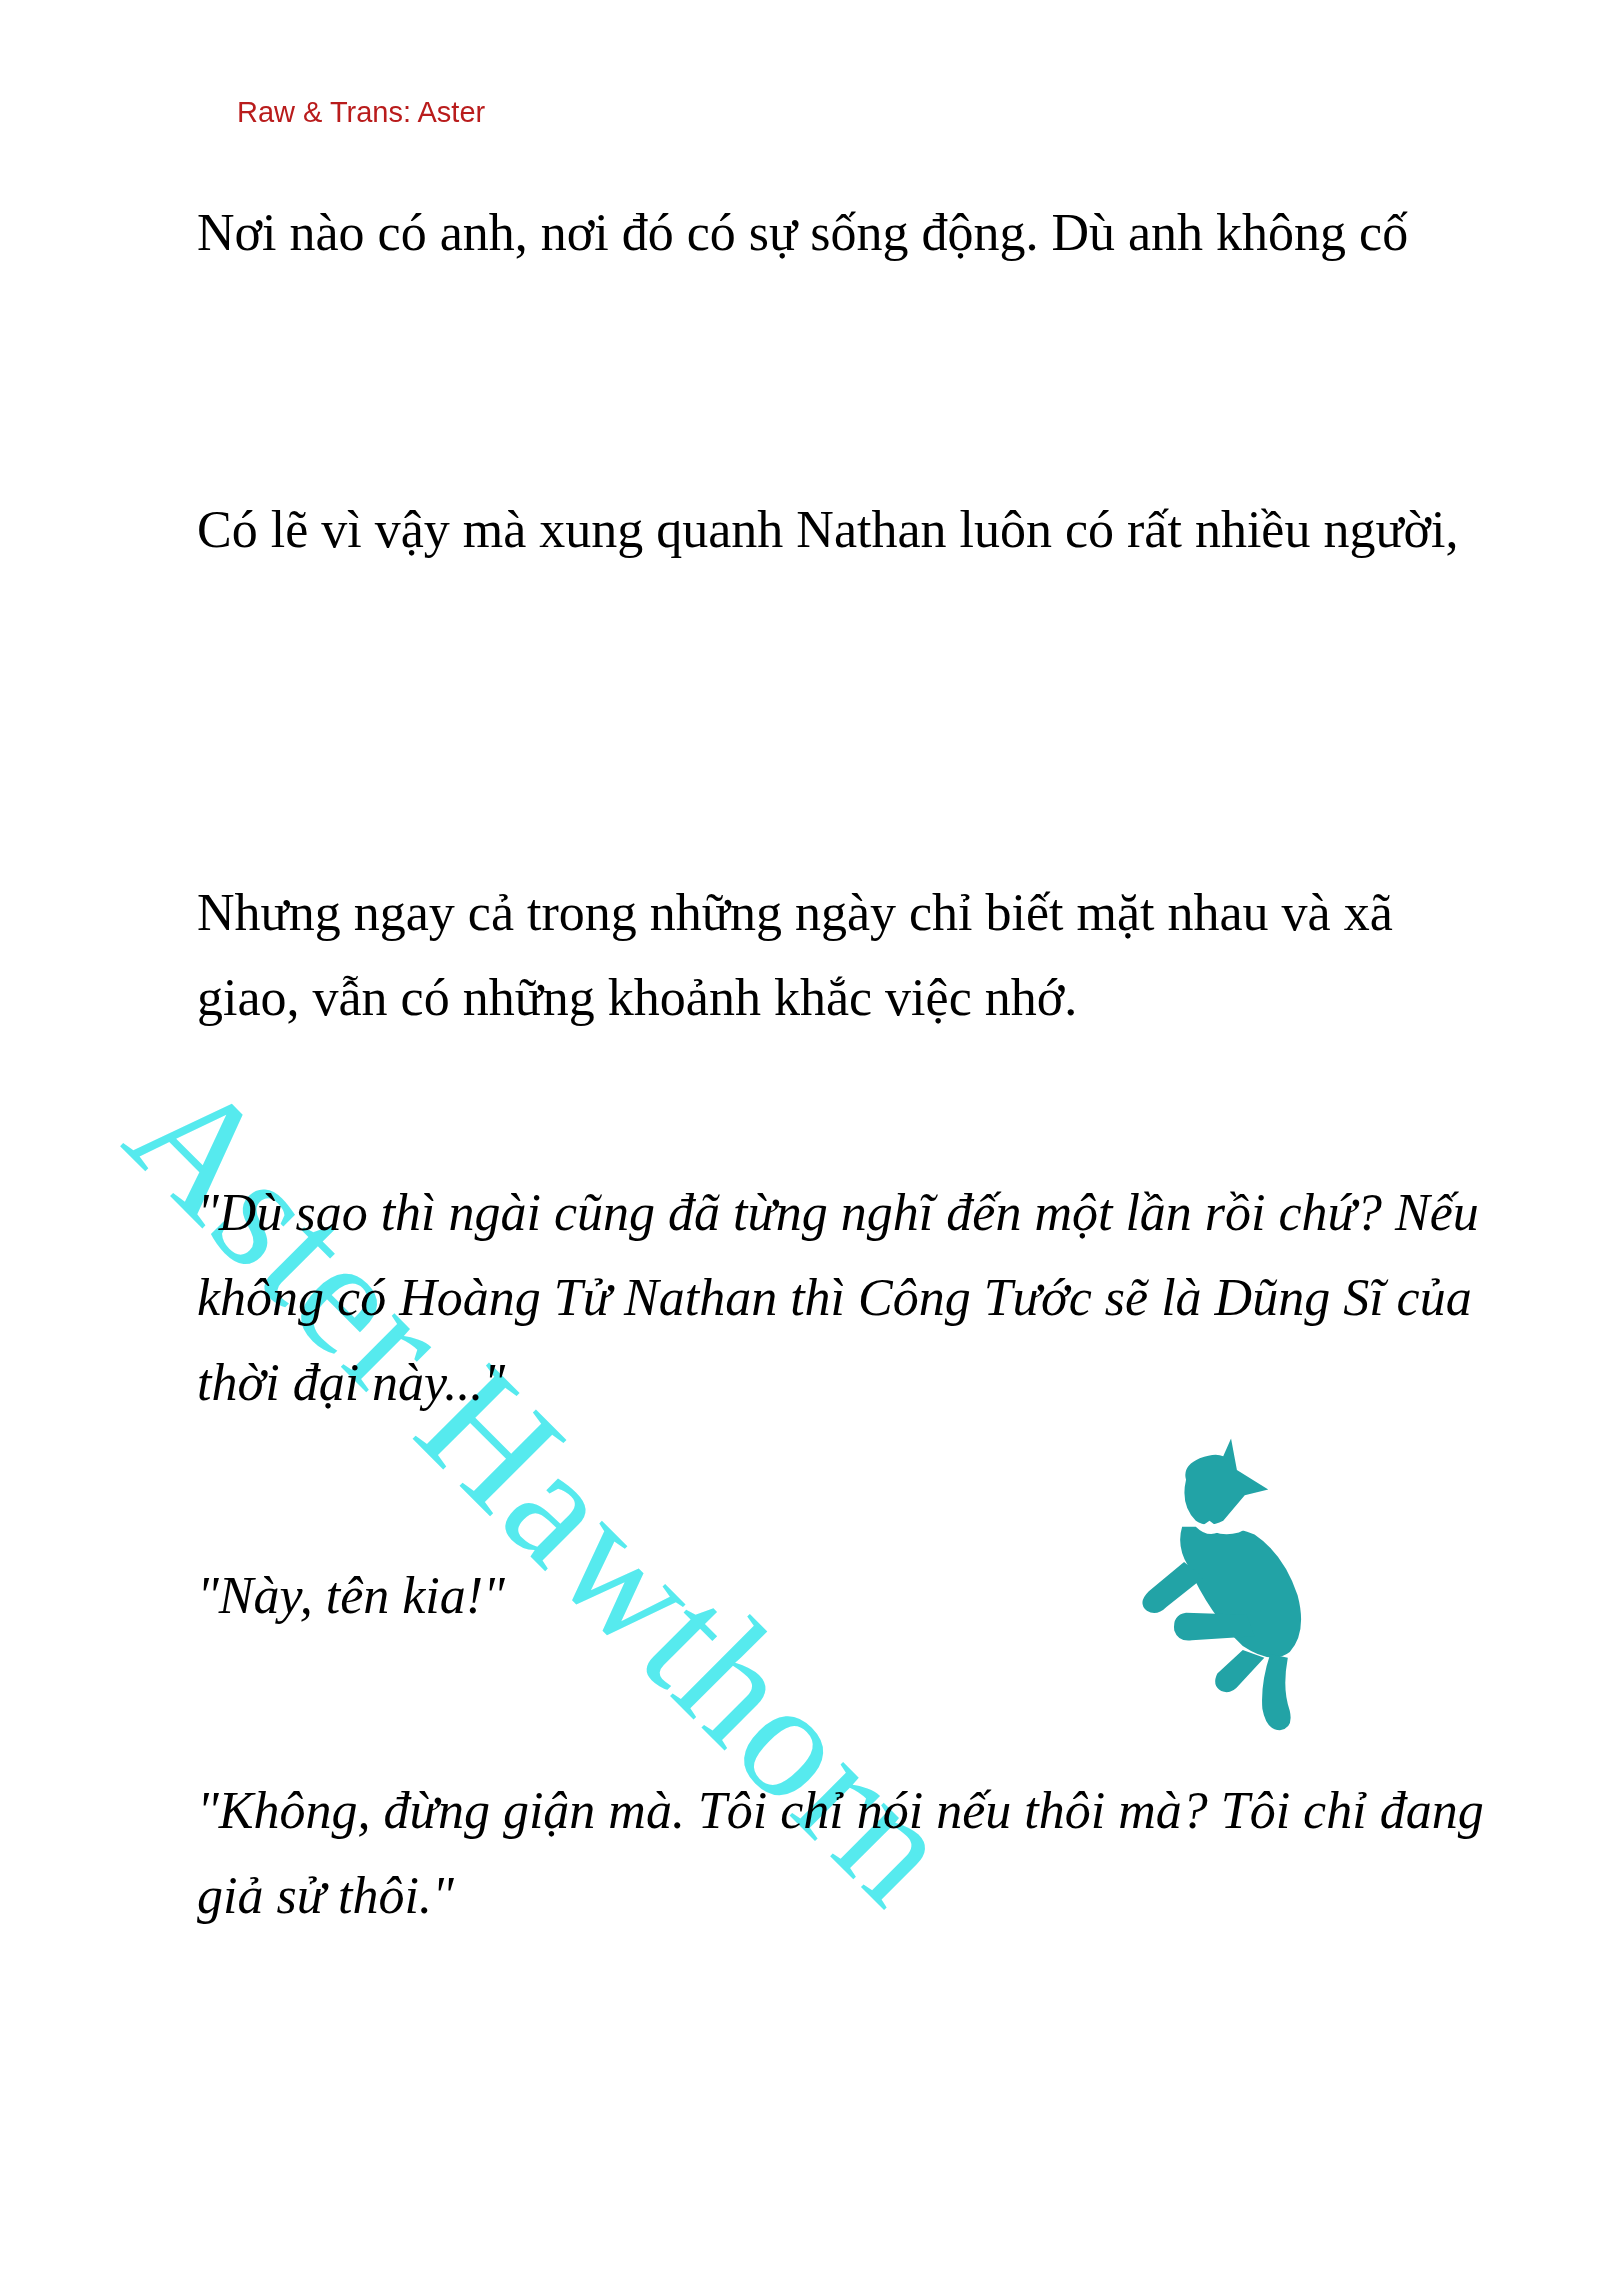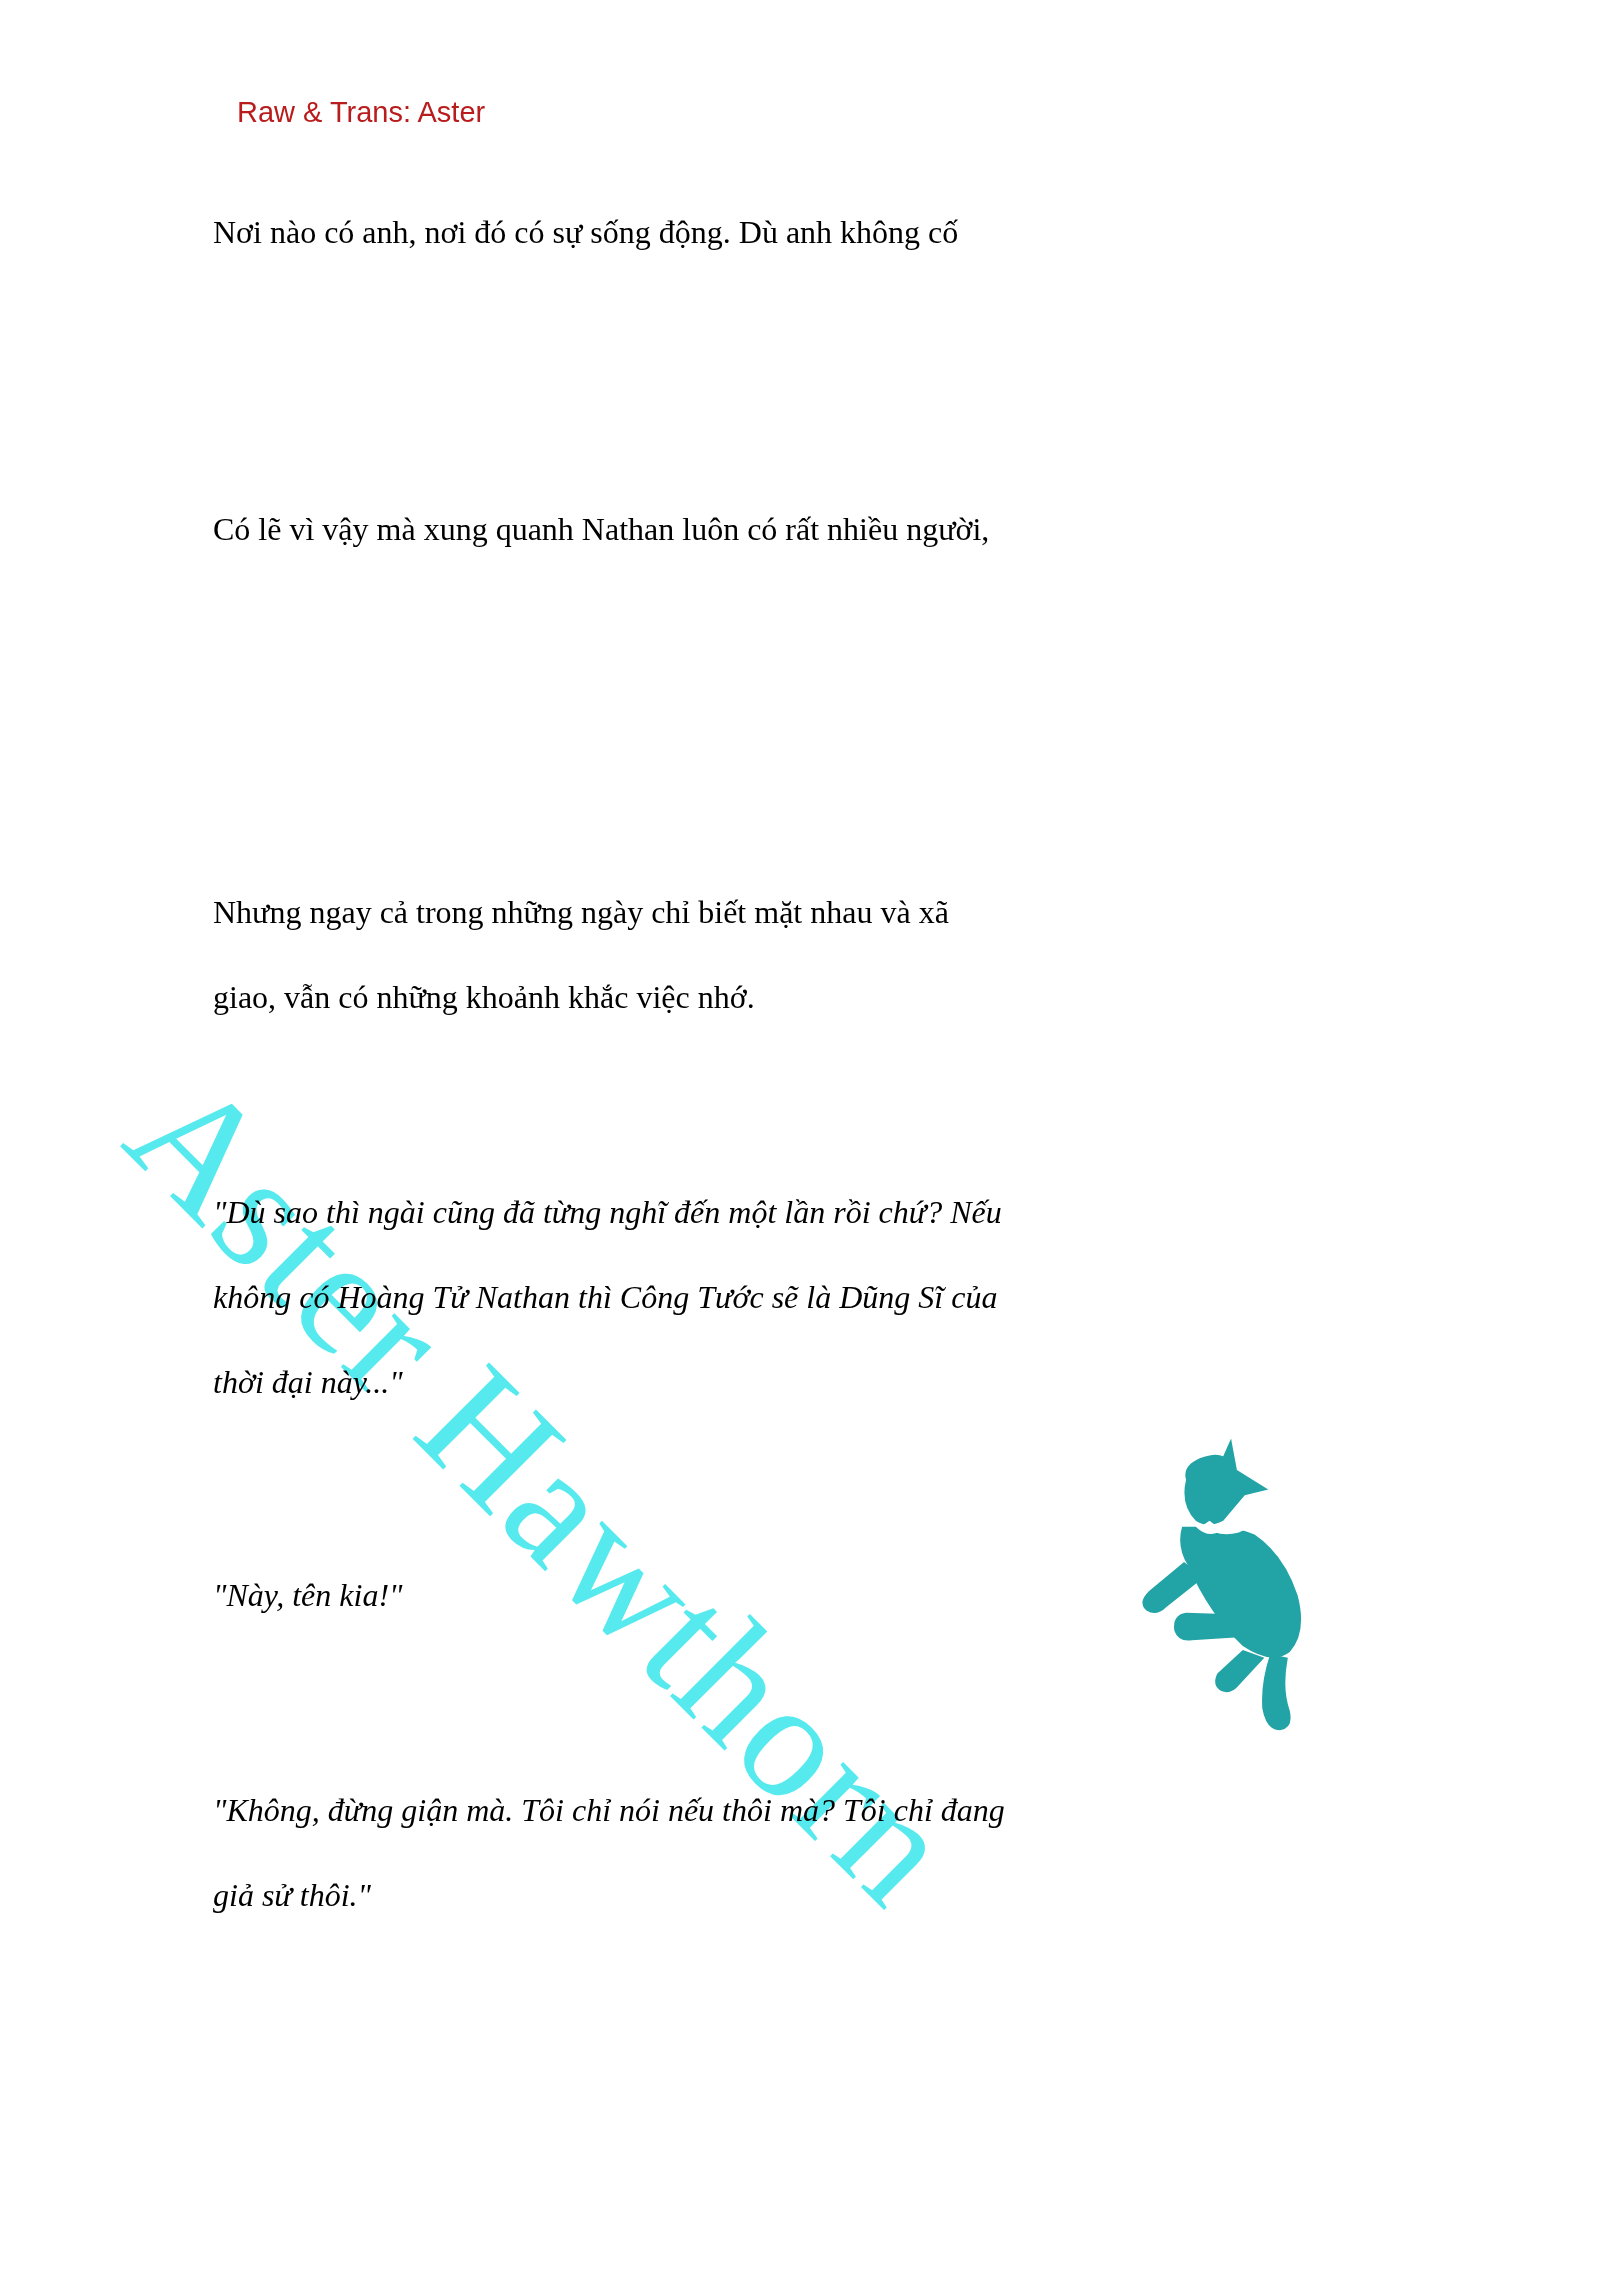--- a/index.html
+++ b/index.html
@@ -24,23 +24,23 @@
       margin-left: 39px;
     }
     .content {
       position: absolute;
       left: 197px;
       top: 0;
       width: 1274px;
     }
     .para {
       position: absolute;
-      left: 16px;
+      left: 0;
       font-family: "Liberation Serif", serif;
-      font-size: 32px;
+      font-size: 52px;
       line-height: 85px;
       color: #000000;
       white-space: nowrap;
     }
     .para .line {
       display: block;
     }
     .para.italic {
       font-style: italic;
     }

